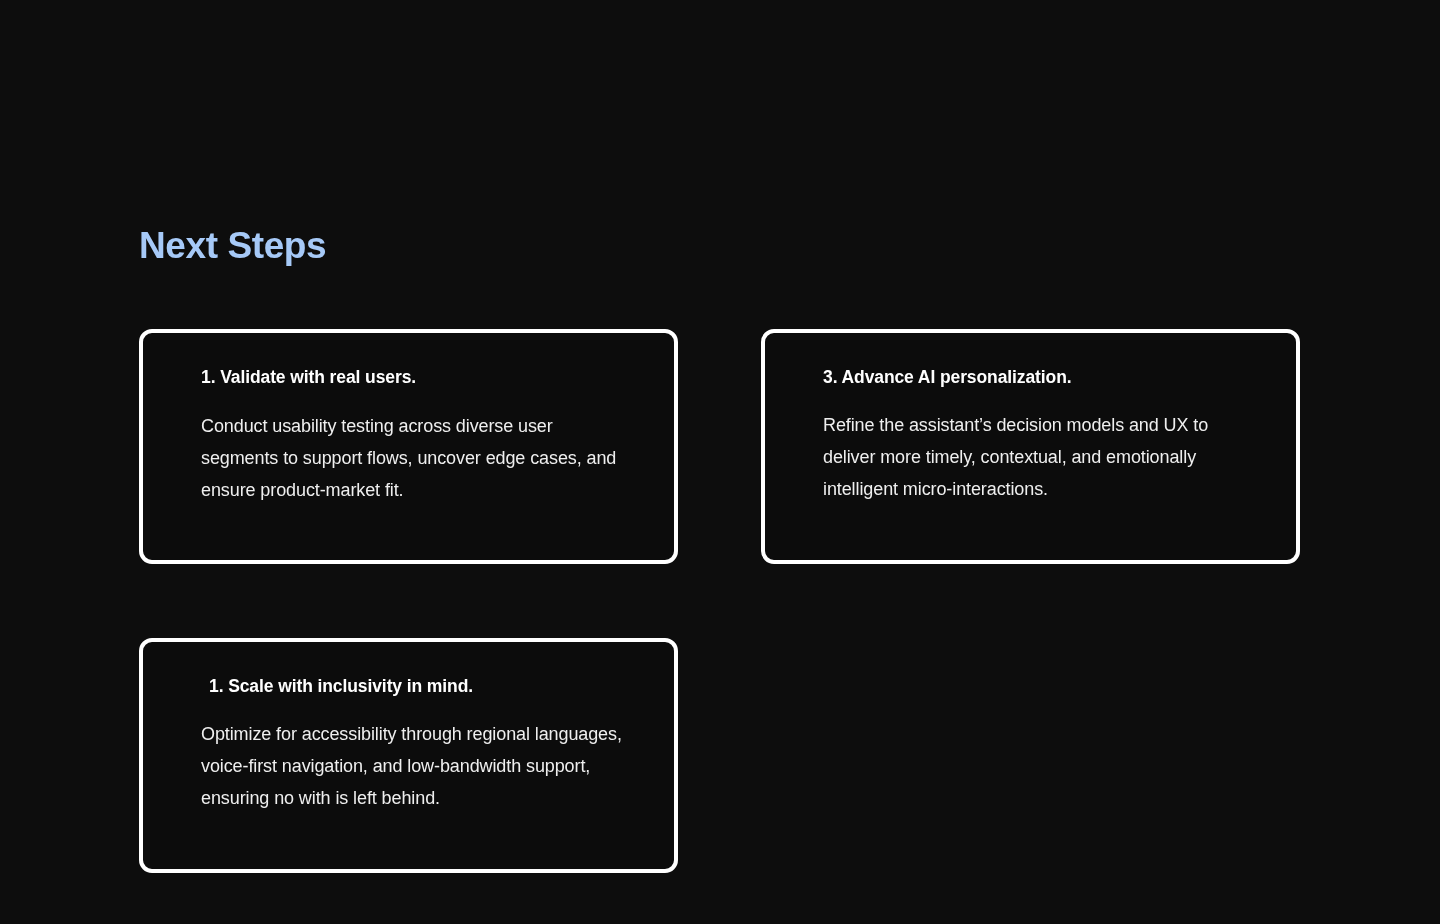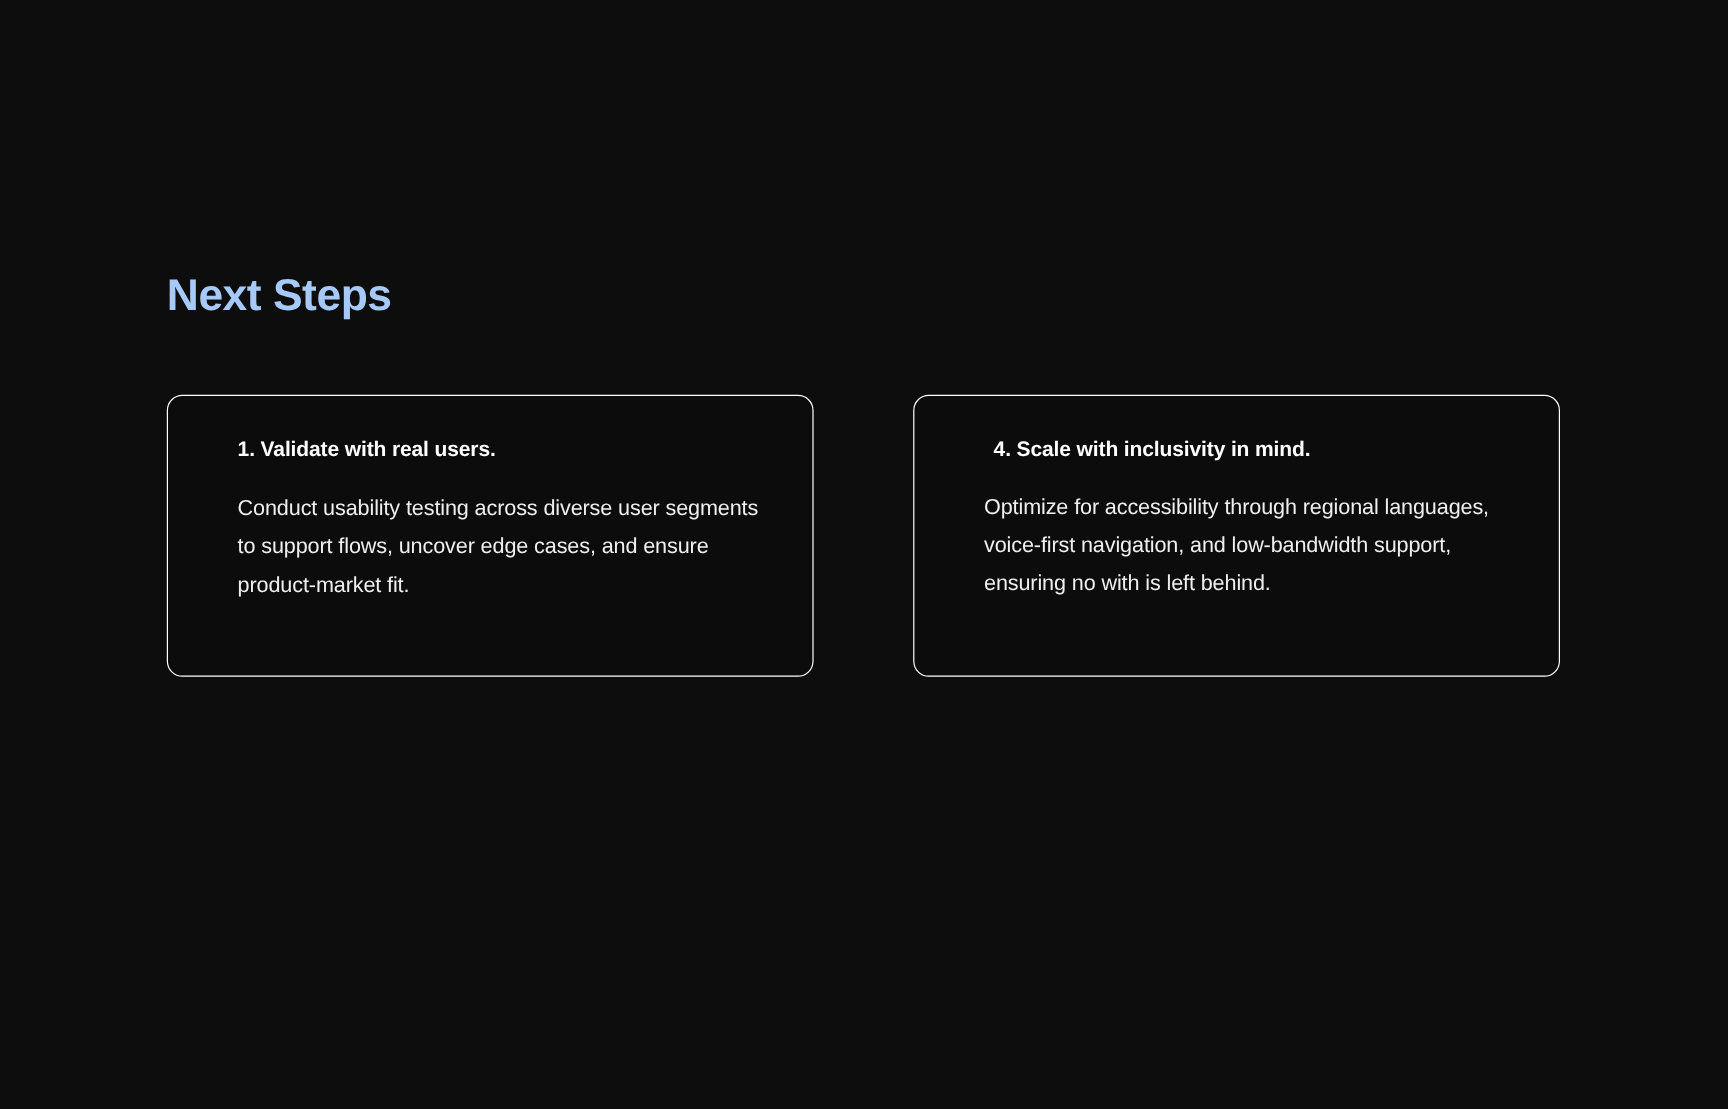--- a/index.html
+++ b/index.html
@@ -44,21 +44,21 @@
     display: grid;
     grid-template-columns: 539px 539px;
     grid-template-rows: 235px 235px;
     column-gap: 83px;
     row-gap: 74px;
   }
 
   .card {
     position: relative;
     box-sizing: border-box;
-    border: 1px solid #ffffff;
+    border: 4px solid #ffffff;
     border-radius: 13px;
     background: #0c0c0c;
     padding: 32px 40px 32px 58px;
     overflow: hidden;
   }
 
   .card-heading {
     margin: 0;
     font-size: 17.5px;
     line-height: 24px;
@@ -92,20 +92,24 @@
   <h1 class="page-title">Next Steps</h1>
 
   <div class="cards-grid">
 
     <div class="card card-row1">
       <div class="card-heading">1. Validate with real users.</div>
       <p class="card-body">Conduct usability testing across diverse user segments to support flows, uncover edge cases, and ensure product-market fit.</p>
     </div>
 
 
+    <div class="card card-row2">
+      <div class="card-heading">3. Advance AI personalization.</div>
+      <p class="card-body">Refine the assistant’s decision models and UX to deliver more timely, contextual, and emotionally intelligent micro-interactions.</p>
+    </div>
 
     <div class="card card-row2 indented">
-      <div class="card-heading">4.  Scale with inclusivity in mind.</div>
+      <div class="card-heading">1.  Scale with inclusivity in mind.</div>
       <p class="card-body">Optimize for accessibility through regional languages, voice-first navigation, and low-bandwidth support, ensuring no with is left behind.</p>
     </div>
 
   </div>
 </div>
 
 </body></html>

